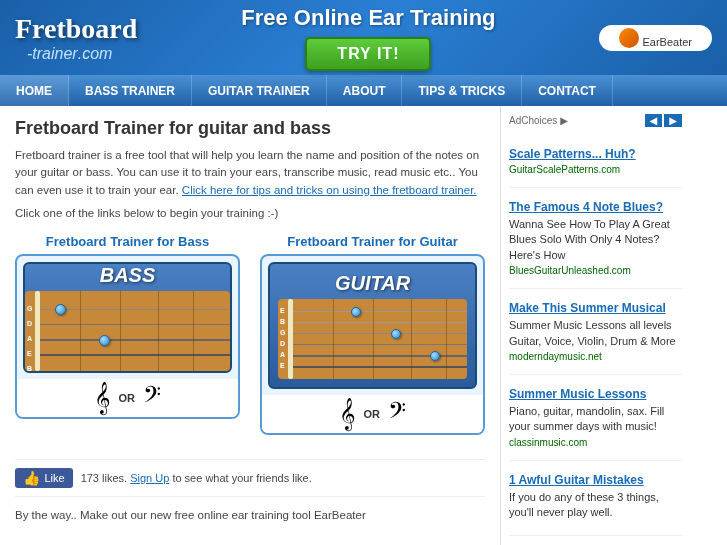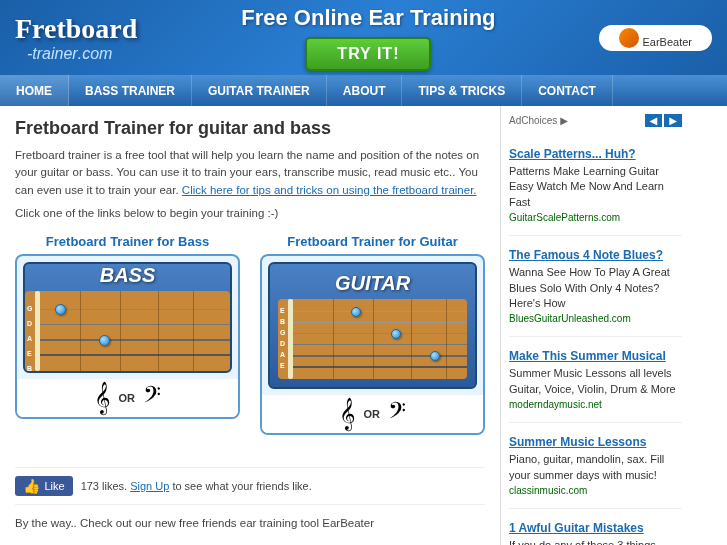--- a/index.html
+++ b/index.html
@@ -25,21 +25,21 @@
     .content-area { flex: 1; padding: 12px 15px; max-width: 500px; }
     .sidebar { width: 190px; padding: 8px; border-left: 1px solid #ddd; flex-shrink: 0; }
 
     
     .page-title { font-size: 18px; font-weight: bold; color: #333; margin-bottom: 8px; }
     .intro-text { font-size: 11.5px; color: #444; line-height: 1.5; margin-bottom: 8px; }
     .intro-text a { color: #1a6bb5; text-decoration: underline; }
     .click-prompt { font-size: 11.5px; color: #444; margin-bottom: 15px; }
 
     
-    .trainers-section { display: flex; gap: 20px; margin-bottom: 32px; }
+    .trainers-section { display: flex; gap: 20px; margin-bottom: 24px; }
 
     
     .social-bar { display: flex; align-items: center; gap: 8px; padding: 8px 0; border-top: 1px solid #eee; border-bottom: 1px solid #eee; margin-bottom: 12px; }
 
     
     .footer-note { font-size: 11.5px; color: #444; }
 
     
     .ad-choices { font-size: 10px; color: #666; display: flex; align-items: center; justify-content: space-between; margin-bottom: 20px; }
     .ad-nav { display: flex; gap: 2px; }
@@ -184,35 +184,34 @@
         <span style="font-size:14px;">👍</span>
         <span>Like</span>
       </div>
       <span style="font-size:11px;color:#444;">
         <span>173 likes.</span>
         <a style="color:#1a6bb5;text-decoration:underline;">Sign Up</a>
         <span> to see what your friends like.</span>
       </span>
     </div>
 
-    <p class="footer-note">By the way.. Check out our new free friends ear training tool EarBeater</p>
+    <p class="footer-note">By the way.. Make out our new free online ear training tool EarBeater</p>
   </div>
 
   <div class="sidebar">
     <div class="ad-choices">
       <span>AdChoices ▶</span>
       <div class="ad-nav">
         <button class="ad-nav-btn">◀</button>
         <button class="ad-nav-btn">▶</button>
       </div>
     </div>
 
     <div class="ad-item">
       <div class="ad-title">Scale Patterns... Huh?</div>
-      <div class="ad-text">Patterns Make Learning Guitar Easy Watch Me Now And Learn Fast</div>
       <div class="ad-url">GuitarScalePatterns.com</div>
     </div>
 
     <div class="ad-item">
       <div class="ad-title">The Famous 4 Note Blues?</div>
       <div class="ad-text">Wanna See How To Play A Great Blues Solo With Only 4 Notes? Here's How</div>
       <div class="ad-url">BluesGuitarUnleashed.com</div>
     </div>
 
     <div class="ad-item">

